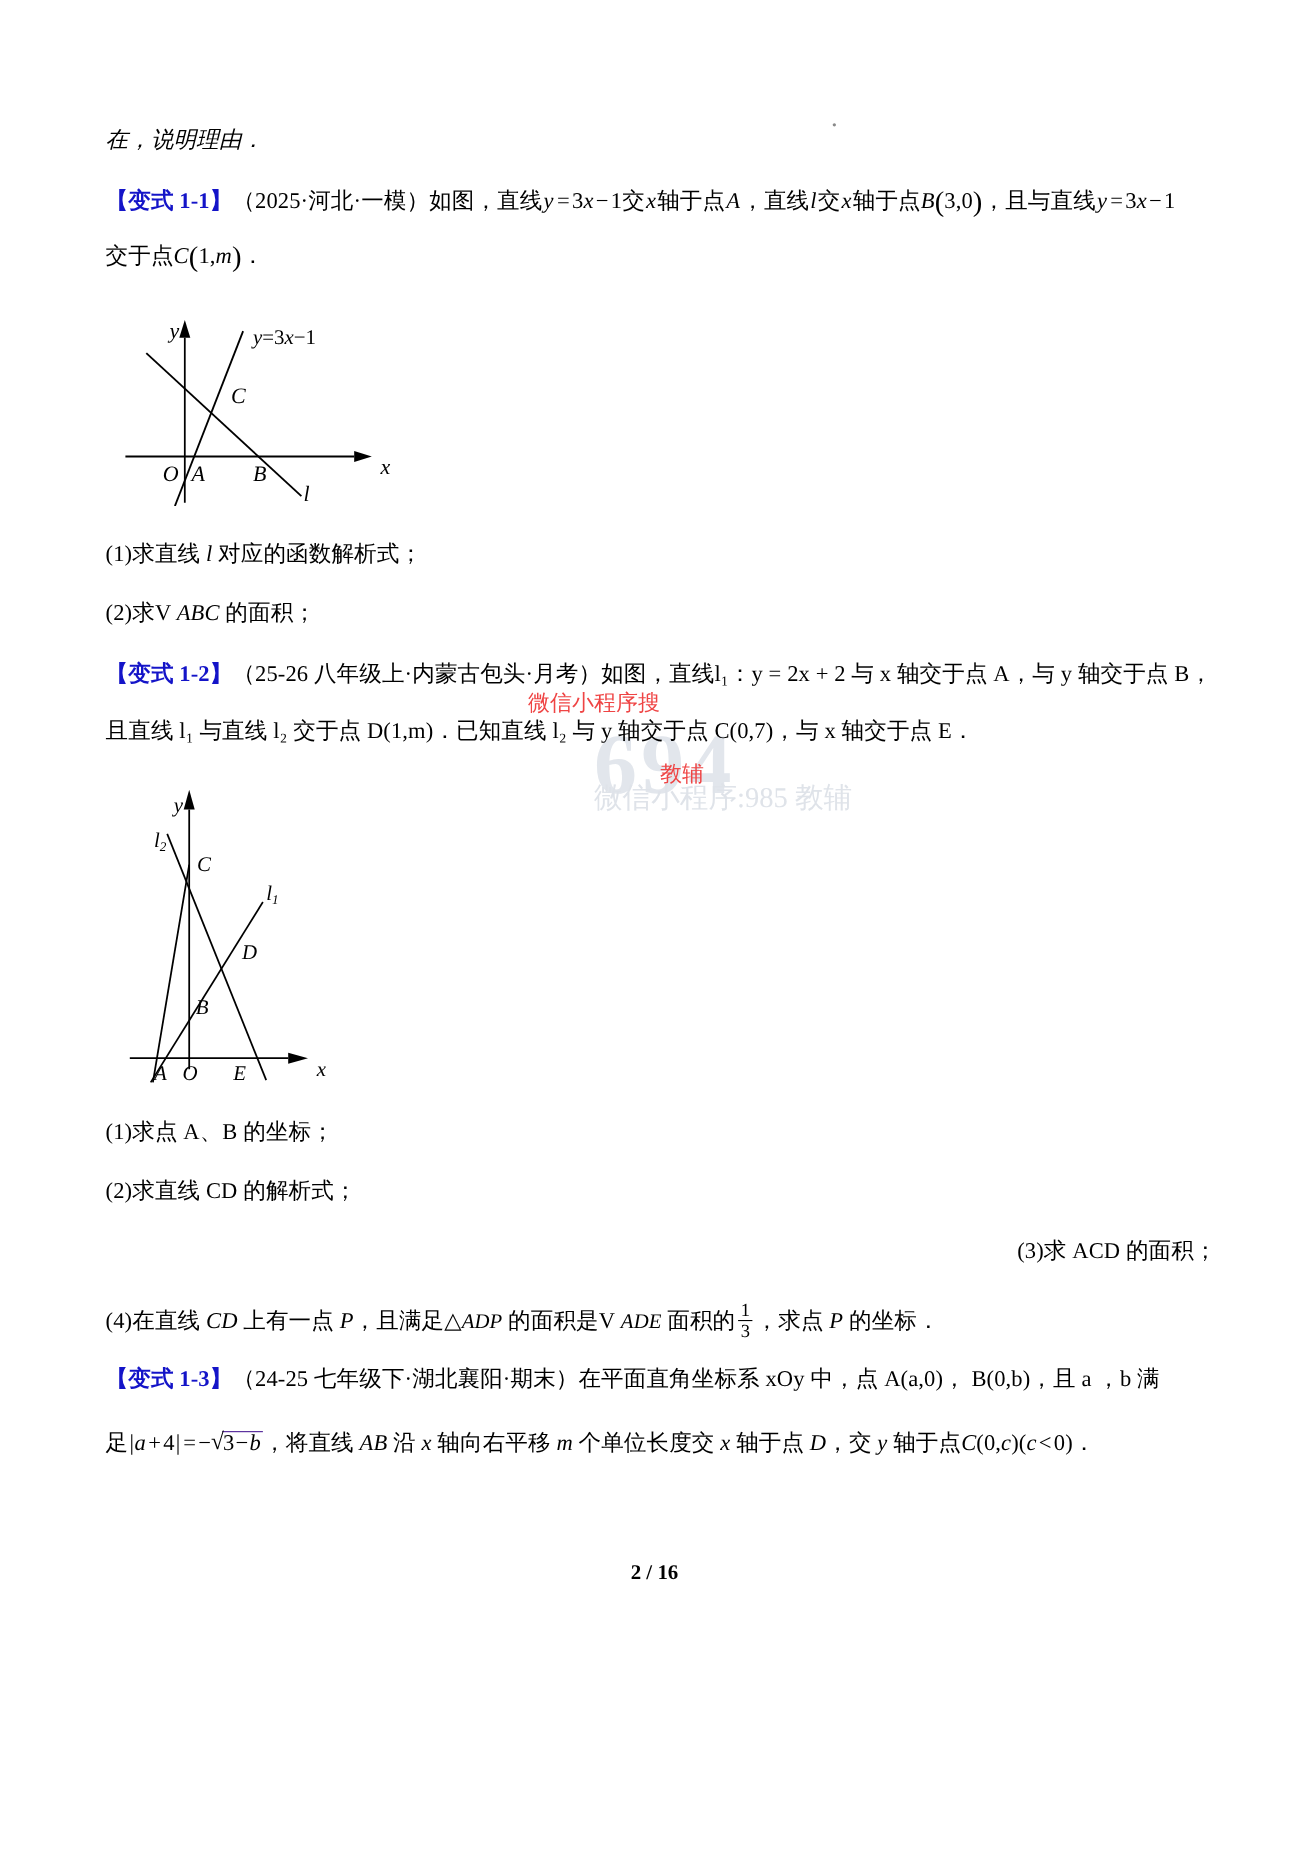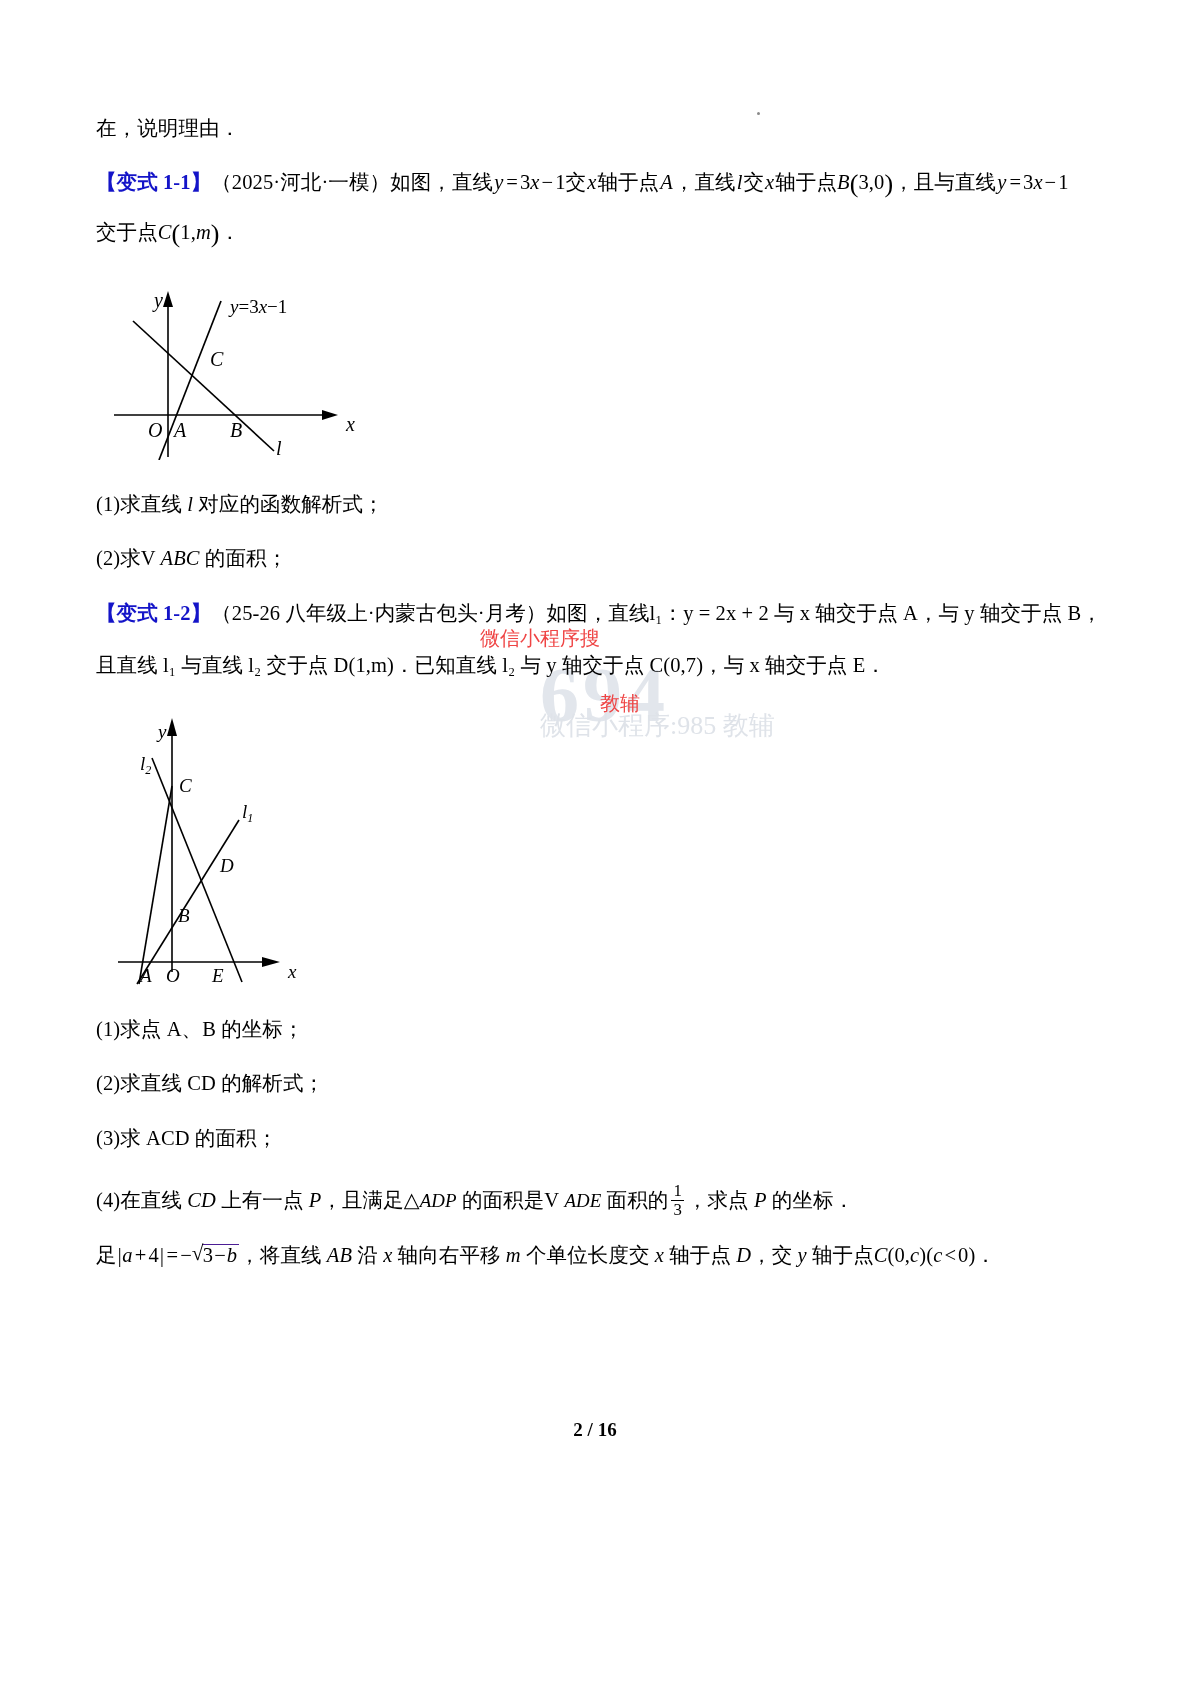--- a/index.html
+++ b/index.html
@@ -126,21 +126,21 @@
 
   <div class="dot-mark"></div>
 
   <div class="wm wm1">微信小程序搜</div>
   <div class="wm wm2">694</div>
   <div class="wm wm3">教辅</div>
   <div class="wm wm4">微信小程序:985 教辅</div>
 
   <div class="content">
 
-    <div class="para" style="margin-bottom:32px;">
+    <div class="para" style="margin-bottom:32px;font-style:italic;">
       <span>在，说明理由．</span>
     </div>
 
     <div class="para" style="margin-bottom:24px;">
       <span class="tag">【变式 1-1】</span><span>（2025·河北·一模）</span><span>如图，直线</span><span class="mi thin">y</span><span class="op">=</span><span class="mn">3</span><span class="mi">x</span><span class="op">−</span><span class="mn">1</span><span>交</span><span class="mi thin">x</span><span>轴于点</span><span class="mi thin">A</span><span>，直线</span><span class="mi thin">l</span><span>交</span><span class="mi thin">x</span><span>轴于点</span><span class="mi">B</span><span class="bigparen">(</span><span class="mn">3,0</span><span class="bigparen">)</span><span>，且与直线</span><span class="mi thin">y</span><span class="op">=</span><span class="mn">3</span><span class="mi">x</span><span class="op">−</span><span class="mn">1</span>
     </div>
 
     <div class="para" style="margin-bottom:38px;">
       <span>交于点</span><span class="mi">C</span><span class="bigparen">(</span><span><span class="mn">1,</span><span class="mi">m</span></span><span class="bigparen">)</span><span>．</span>
     </div>
@@ -215,28 +215,31 @@
     </div>
 
     <div class="para" style="margin-bottom:34px;">
       <span>(1)</span><span>求点 A、B 的坐标；</span>
     </div>
 
     <div class="para" style="margin-bottom:34px;">
       <span>(2)</span><span>求直线 CD 的解析式；</span>
     </div>
 
-    <div class="para" style="margin-bottom:34px;">
+    <div class="para" style="margin-bottom:34px;text-align:right;">
       <span>(3)</span><span>求  ACD 的面积；</span>
     </div>
 
     <div class="para" style="margin-bottom:26px;">
       <span>(4)</span><span>在直线&nbsp;</span><span class="mi">CD</span><span>&nbsp;上有一点&nbsp;</span><span class="mi">P</span><span>，且满足△</span><span class="mi" style="font-size:0.92em">ADP</span><span>&nbsp;的面积是V&nbsp;</span><span class="mi" style="font-size:0.92em">ADE</span><span>&nbsp;面积的</span><span class="frac"><span class="num-t">1</span><span class="den-t">3</span></span><span>，求点&nbsp;</span><span class="mi">P</span><span>&nbsp;的坐标．</span>
     </div>
 
+    <div class="para" style="margin-bottom:36px;">
+      <span class="tag">【变式 1-3】</span><span>（24-25 七年级下·湖北襄阳·期末）</span><span>在平面直角坐标系 xOy 中，点 A(a,0)， B(0,b)，且 a ，b 满</span>
+    </div>
 
     <div class="para">
       <span>足</span><span class="mi">|a</span><span class="op">+</span><span class="mn">4</span><span class="mi">|</span><span class="op">=</span><span class="op" style="padding:0">−</span><span class="sqrt"><span class="rad"><span class="mn">3</span><span class="op" style="padding:0 1px">−</span><span class="mi">b</span></span></span><span>，将直线&nbsp;</span><span class="mi">AB</span><span>&nbsp;沿&nbsp;</span><span class="mi">x</span><span>&nbsp;轴向右平移&nbsp;</span><span class="mi">m</span><span>&nbsp;个单位长度交&nbsp;</span><span class="mi">x</span><span>&nbsp;轴于点&nbsp;</span><span class="mi">D</span><span>，交&nbsp;</span><span class="mi">y</span><span>&nbsp;轴于点</span><span class="mi">C</span><span>(0,</span><span class="mi">c</span><span>)(</span><span class="mi">c</span><span class="op">&lt;</span><span>0)．</span>
     </div>
 
   </div>
 
   <div class="pagenum">2 / 16</div>
 
 </div>

